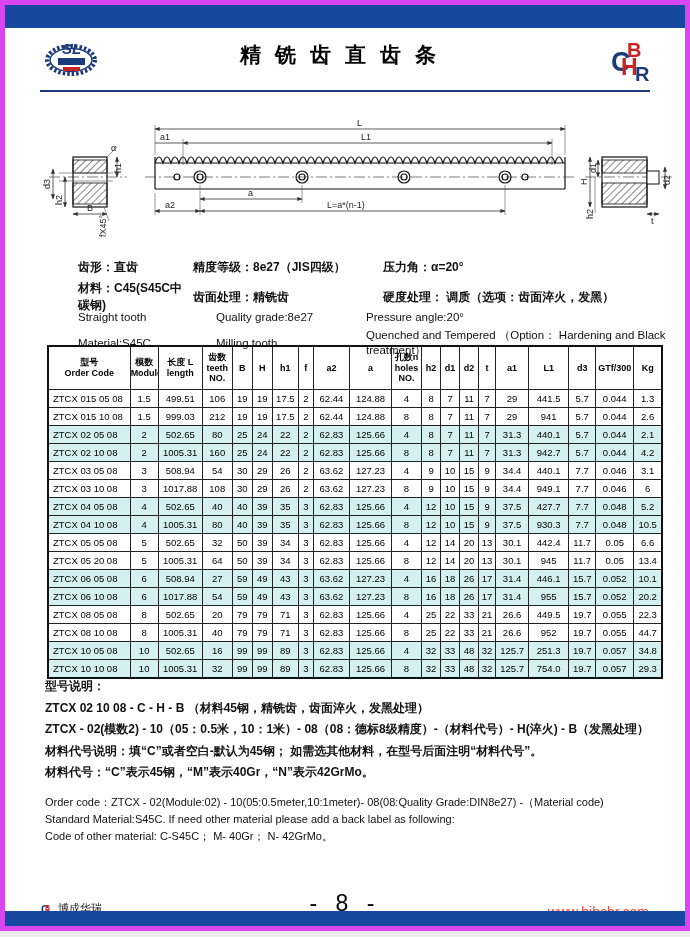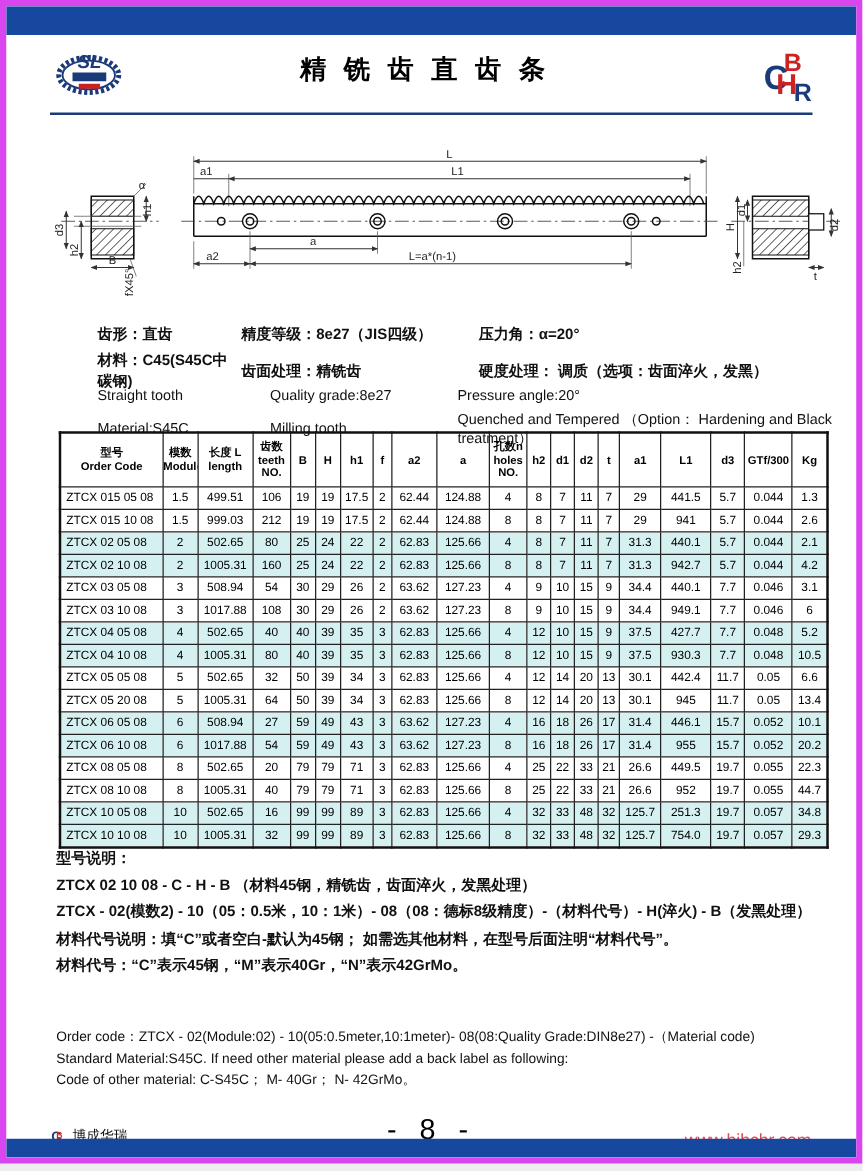--- a/index.html
+++ b/index.html
@@ -30,21 +30,21 @@
   .table-wrap{position:absolute;top:340px;left:42px;}
   table{border-collapse:collapse;table-layout:fixed;width:616px;border:2px solid #111;
         font-size:9.5px;color:#000;}
   th,td{border:1px solid #222;text-align:center;overflow:hidden;}
   th{font-size:9px;font-weight:bold;white-space:pre-line;line-height:1.2;height:40px;padding:1px 0;}
   td{height:17px;padding:0 1px;}
   td.code{text-align:left;padding-left:4px;white-space:nowrap;}
   tr.hl td{background:#d5f0f0;}
 
   .notes-cn{position:absolute;top:671px;left:40px;width:620px;font-size:12px;font-weight:bold;line-height:21.5px;}
-  .notes-en{position:absolute;top:789px;left:40px;width:620px;font-size:11px;line-height:17px;margin-top:28px;}
+  .notes-en{position:absolute;top:789px;left:40px;width:620px;font-size:11px;line-height:17px;}
 
   .footer-company{position:absolute;left:36px;top:896px;font-size:11px;display:flex;align-items:center;gap:4px;}
   .page-number{position:absolute;left:0;top:885px;width:100%;text-align:center;font-size:23px;letter-spacing:6px;color:#000;}
   .website{position:absolute;right:36px;top:899px;font-size:14px;font-weight:normal;color:#ef4444;}
 </style>
 </head>
 <body>
 
 <div class="page">
 

